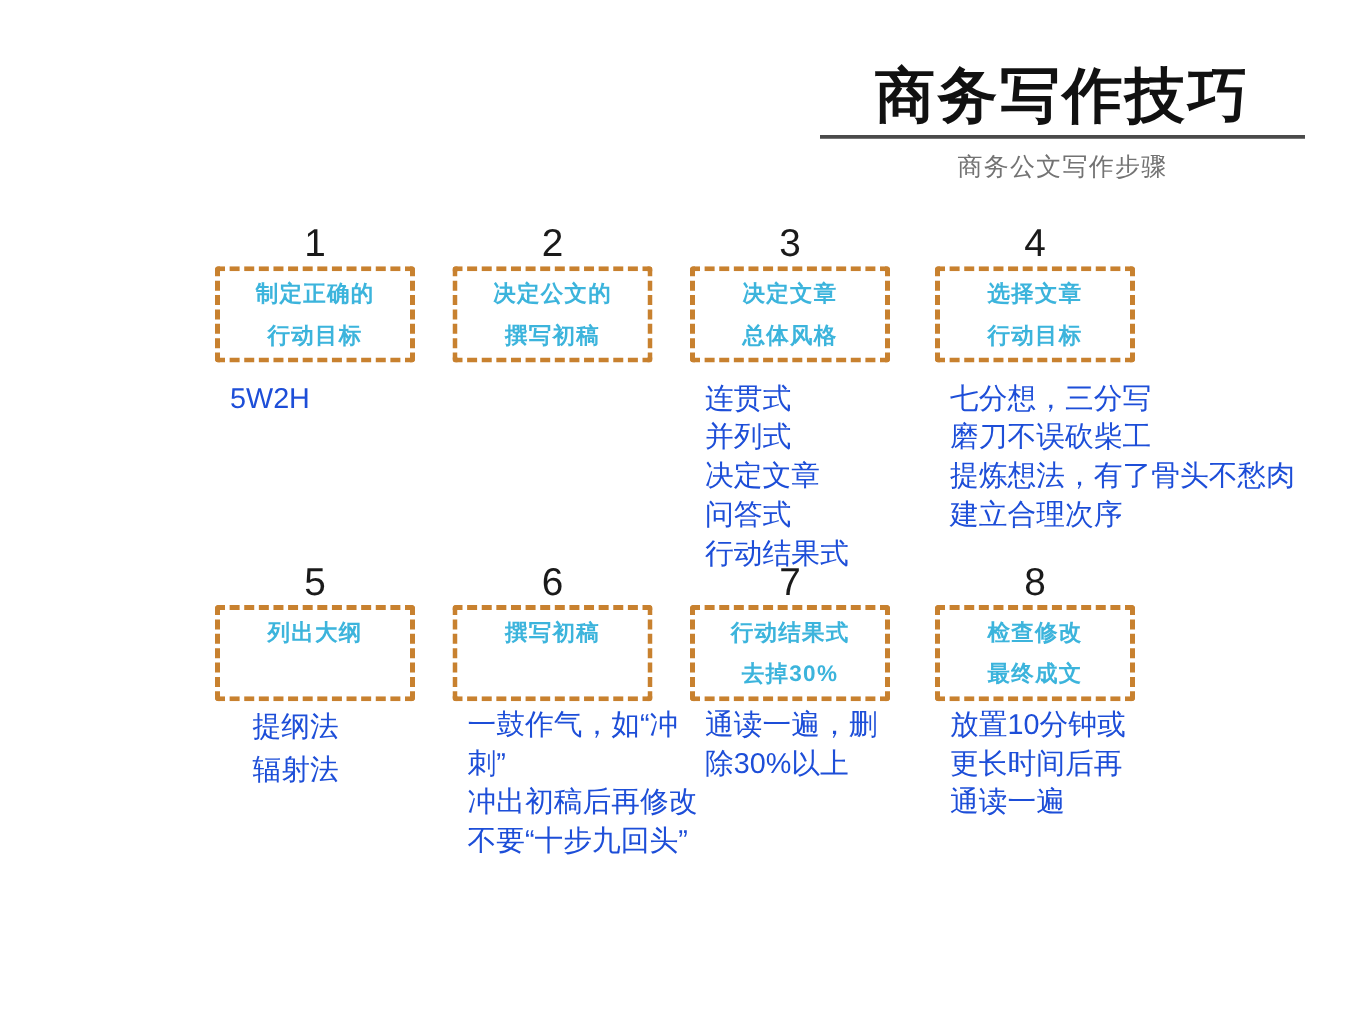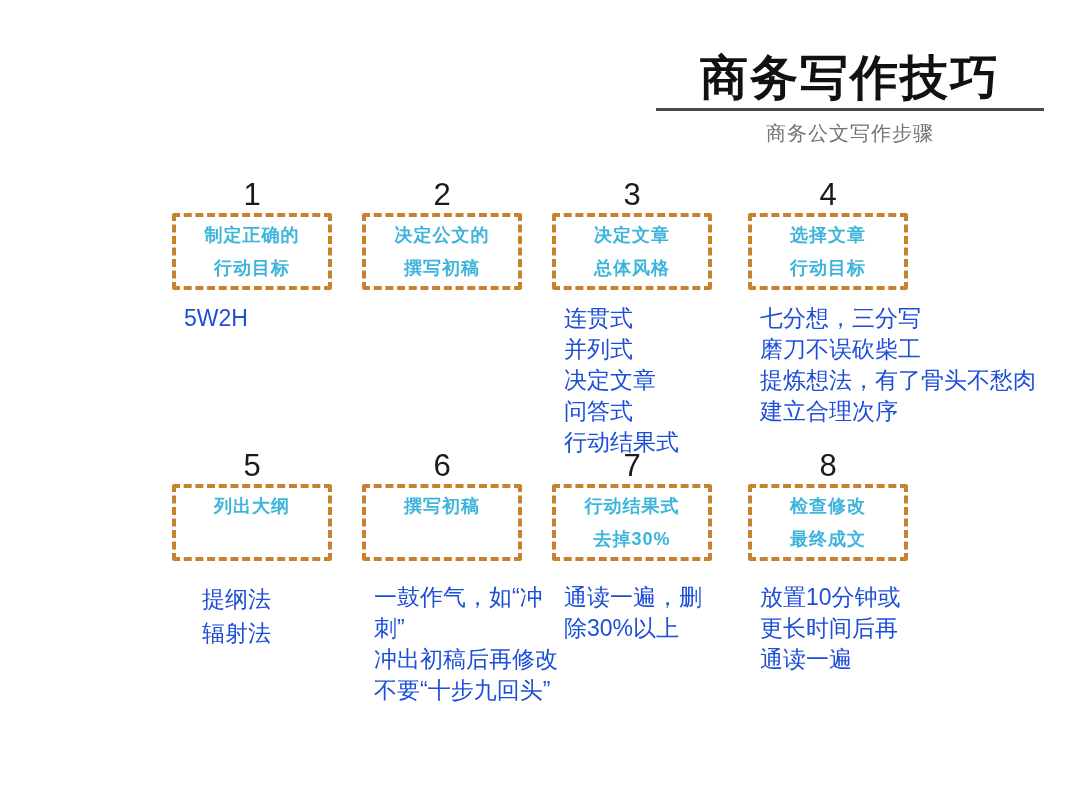--- a/index.html
+++ b/index.html
@@ -74,21 +74,21 @@
     letter-spacing: 1px;
   }
   .desc {
     margin-top: 13px;
     padding-left: 12px;
     font-size: 23px;
     line-height: 31px;
     color: #1d4ed8;
     white-space: pre;
   }
-  .row2 .desc { margin-top: 21px; }
+  .row2 .desc { margin-top: 3px; }
   .desc-spread { line-height: 34px; }
   .desc-indent { padding-left: 30px; }
 </style>
 </head>
 <body>
 
 <div class="slide">
 
   <div class="header">
     <div class="title">商务写作技巧</div>

